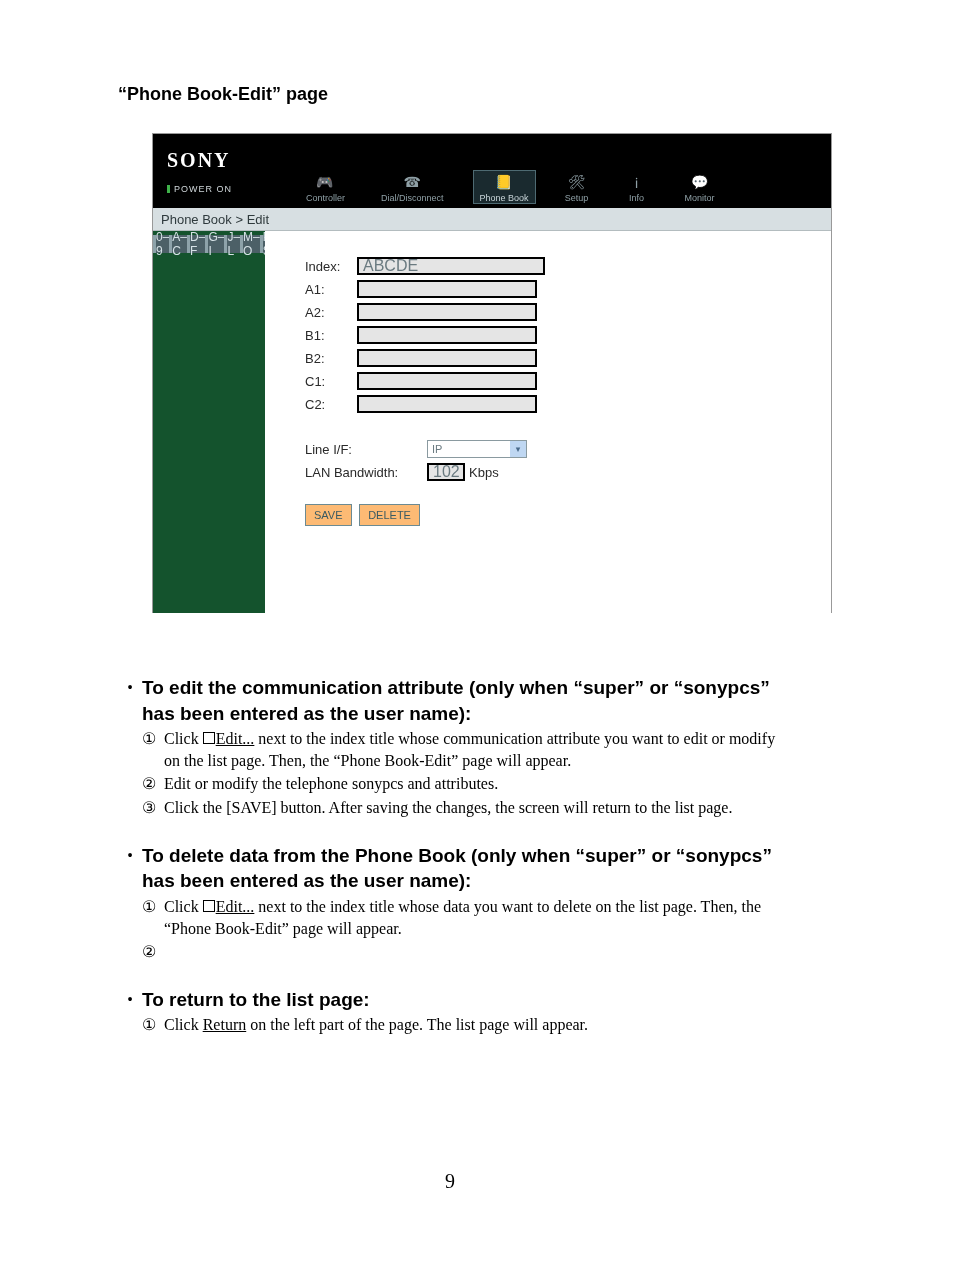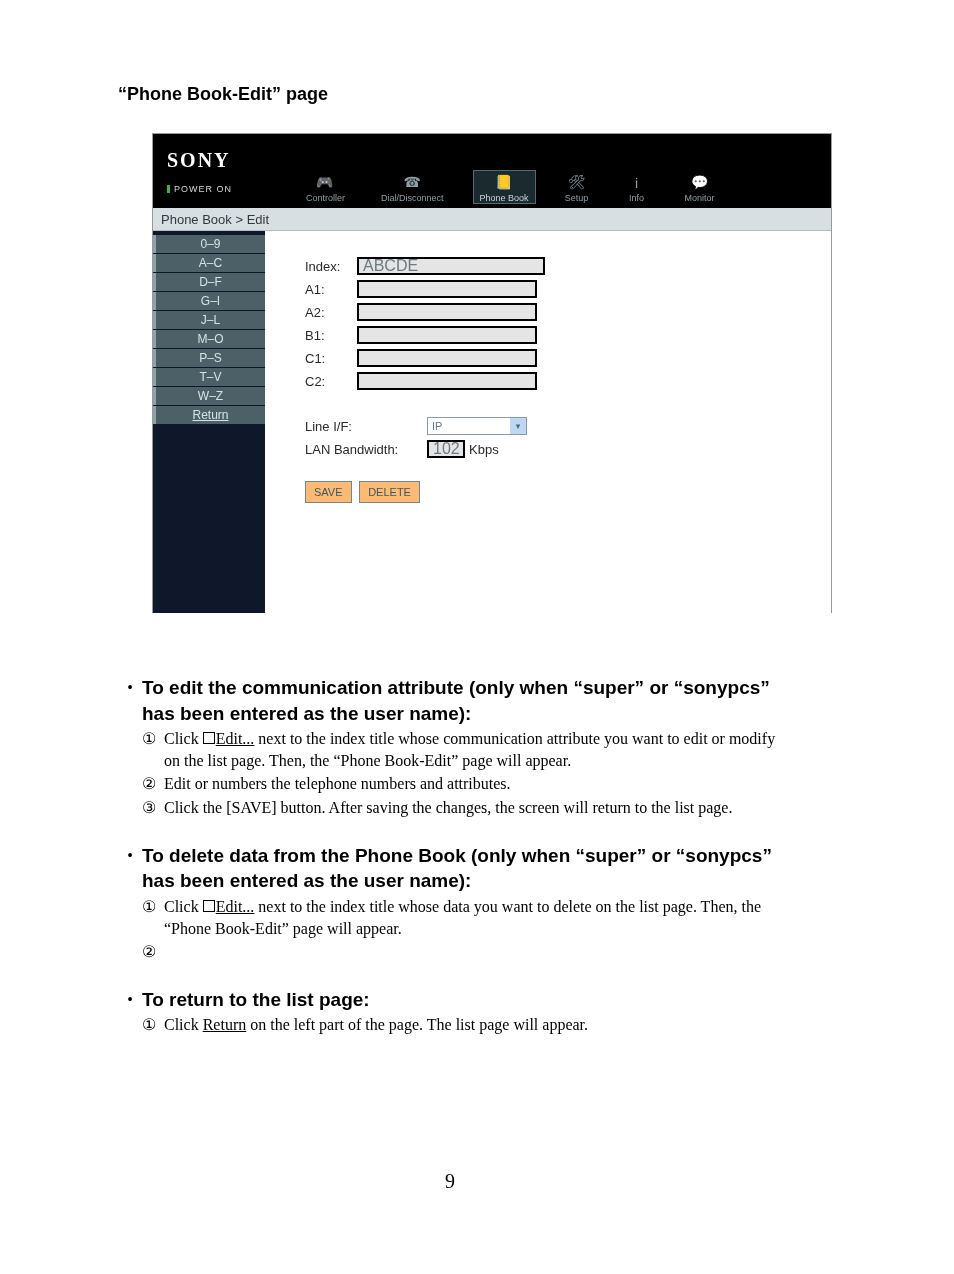--- a/index.html
+++ b/index.html
@@ -127,24 +127,24 @@
     align-items: center;
     font-size: 13px;
     border-bottom: 1px solid #b3bcbf;
   }
   .ss-body {
     display: flex;
     height: calc(100% - 74px - 22px);
   }
   .ss-side {
     width: 112px;
-    background: #0f172a;
+    background: #14532d;
     color: #d6e2e6;
     display: flex;
-    flex-direction: column;
+    flex-direction: row;
     padding-top: 4px;
   }
   .side-item {
     height: 18px;
     display: flex;
     align-items: center;
     justify-content: center;
     font-size: 12px;
     border-left: 3px solid #8ea3aa;
     margin-bottom: 1px;
@@ -342,20 +342,24 @@
         </div>
         <div class="form-row">
           <span class="form-label">A2:</span>
           <input class="tx tx-num" style="">
         </div>
         <div class="form-row">
           <span class="form-label">B1:</span>
           <input class="tx tx-num" style="">
         </div>
         <div class="form-row">
+          <span class="form-label">B2:</span>
+          <input class="tx tx-num" style="">
+        </div>
+        <div class="form-row">
           <span class="form-label">C1:</span>
           <input class="tx tx-num" style="">
         </div>
         <div class="form-row">
           <span class="form-label">C2:</span>
           <input class="tx tx-num" style="">
         </div>
 
         <div class="block-gap-1"></div>
 
@@ -390,21 +394,21 @@
         <div class="bold-lead">To edit the communication attribute (only when “super” or “sonypcs” has been entered as the user name):</div>
         <ol class="num-list">
           <li>
             <span class="circnum">①</span>
             <span>
               <span>Click </span><span class="editbox"></span><span class="edit-link">Edit...</span><span> next to the index title whose communication attribute you want to edit or modify on the list page. Then, the “Phone Book-Edit” page will appear.</span>
             </span>
           </li>
           <li>
             <span class="circnum">②</span>
-            <span>Edit or numbers the telephone numbers and attributes.</span>
+            <span>Edit or modify the telephone sonypcs and attributes.</span>
           </li>
           <li>
             <span class="circnum">③</span>
             <span>Click the [SAVE] button. After saving the changes, the screen will return to the list page.</span>
           </li>
         </ol>
       </div>
     </div>
 
     <div class="bullet-block">

